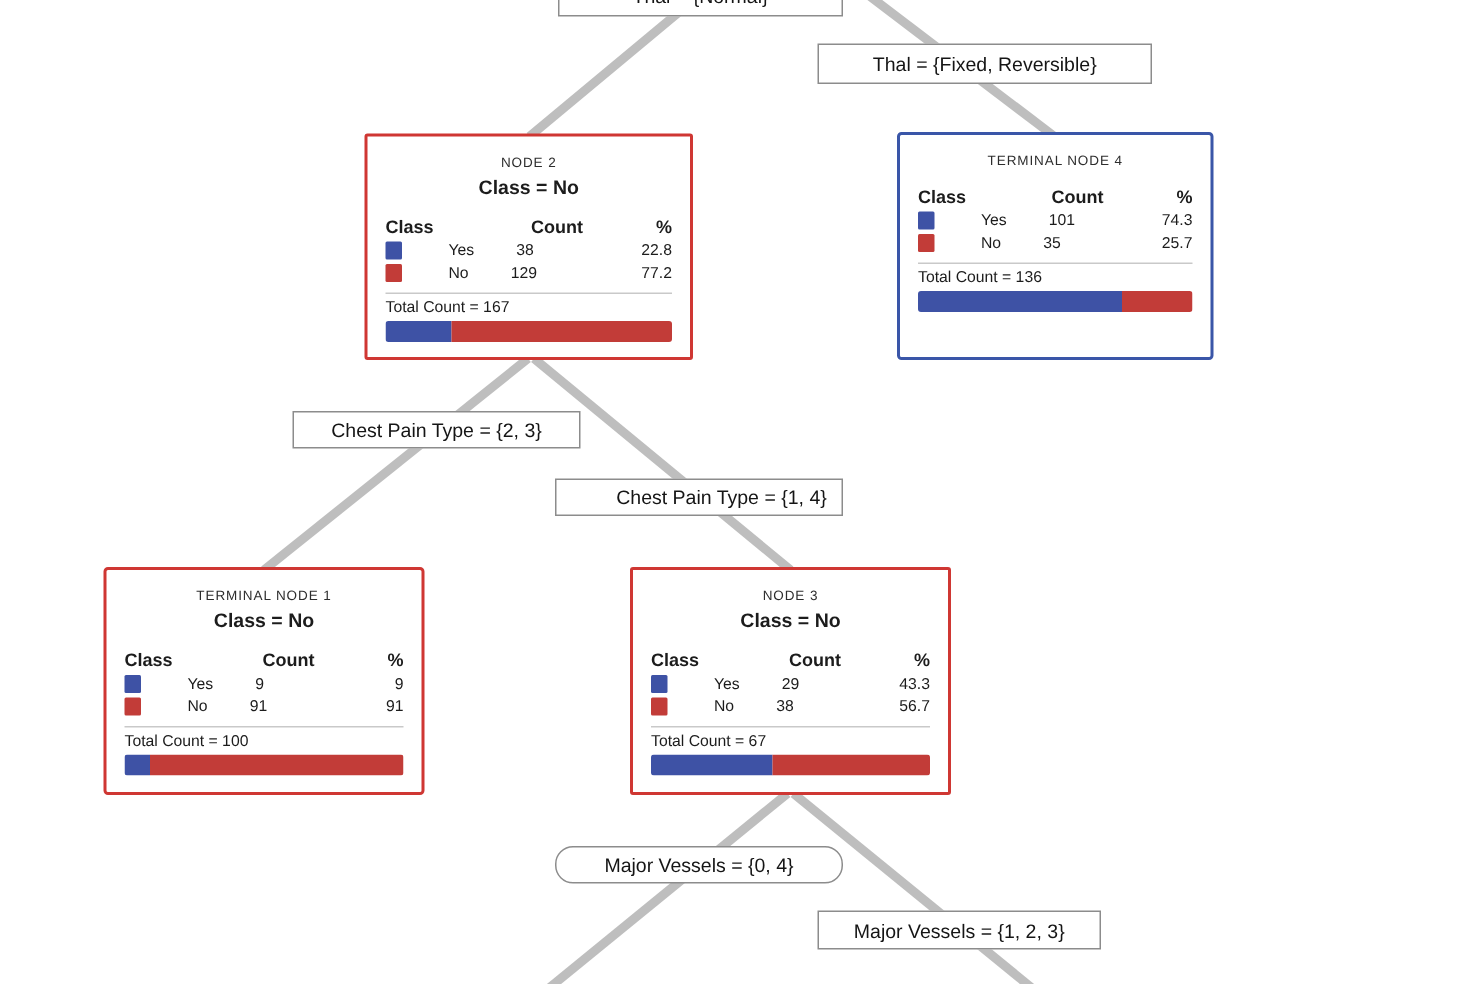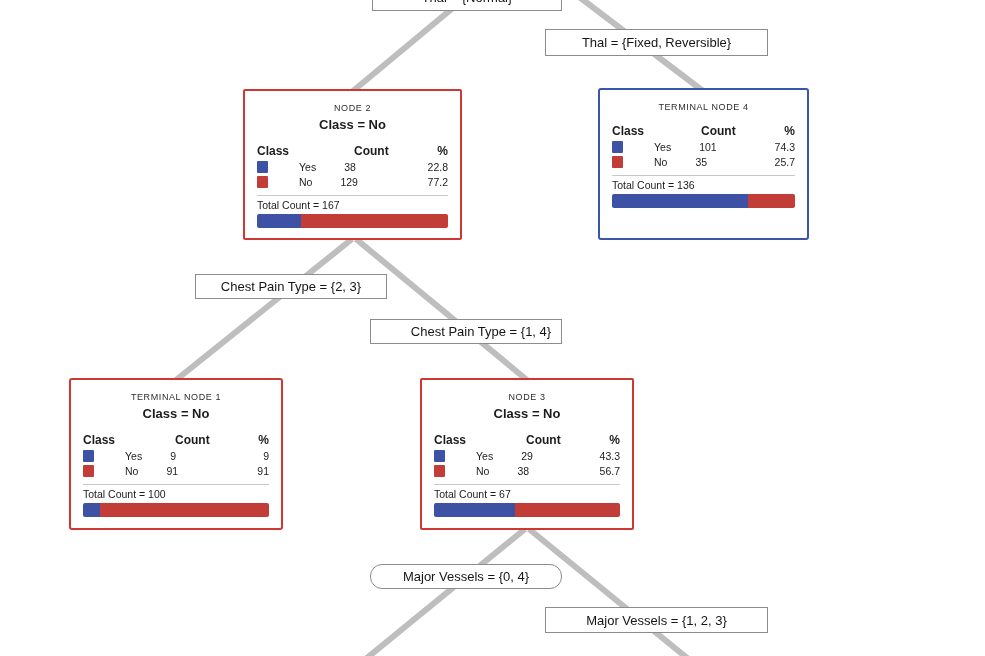--- a/index.html
+++ b/index.html
@@ -60,21 +60,21 @@
     <line class="edge-line" x1="356" y1="239" x2="527" y2="380" stroke-width="6" stroke="#bebebe"></line>
     <line class="edge-line" x1="525" y1="529" x2="362" y2="662" stroke-width="6" stroke="#bebebe"></line>
     <line class="edge-line" x1="529" y1="529" x2="692" y2="662" stroke-width="6" stroke="#bebebe"></line>
   </svg>
 
   <div class="edge-label" style="left:372px; top:-17px; width:190px; height:28px;">Thal = {Normal}</div>
   <div class="edge-label" style="left:545px; top:29px; width:223px; height:27px;">Thal = {Fixed, Reversible}</div>
   <div class="edge-label" style="left:195px; top:274px; width:192px; height:25px;">Chest Pain Type = {2, 3}</div>
   <div class="edge-label" style="left:370px; top:319px; width:192px; height:25px;padding-left:30px;">Chest Pain Type = {1, 4}</div>
   <div class="edge-label" style="left:370px; top:564px; width:192px; height:25px;border-radius:12px;">Major Vessels = {0, 4}</div>
-  <div class="edge-label" style="left:545px; top:607px; width:223px; height:26px;">Major Vessels = {1, 2, 3}</div>
+  <div class="edge-label" style="left:545px; top:607px; width:189px; height:26px;">Major Vessels = {1, 2, 3}</div>
 
   <div class="node square" style="left: 243px; top: 89px; width: 219px; height: 151px; border-color: rgb(207, 55, 51);">
     <div class="node-title">NODE 2</div>
     <div class="node-class">Class = No</div>
     <div class="thead">
       <span class="col-class">Class</span>
       <span class="col-count">Count</span>
       <span class="col-pct">%</span>
     </div>
     <div class="trow">

